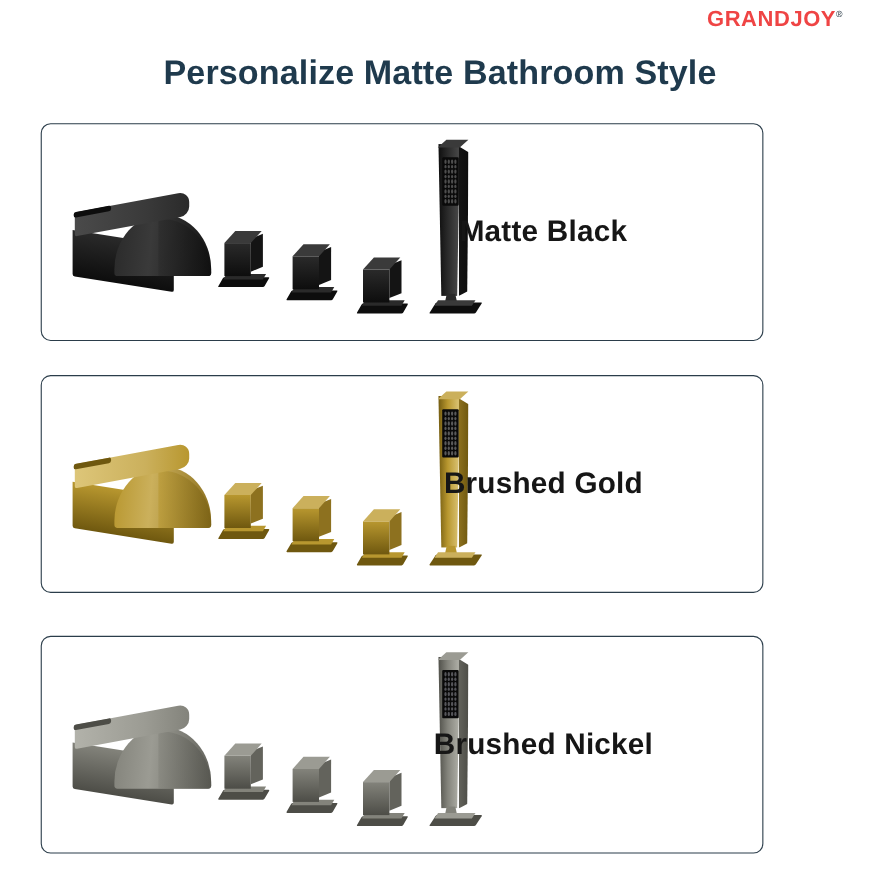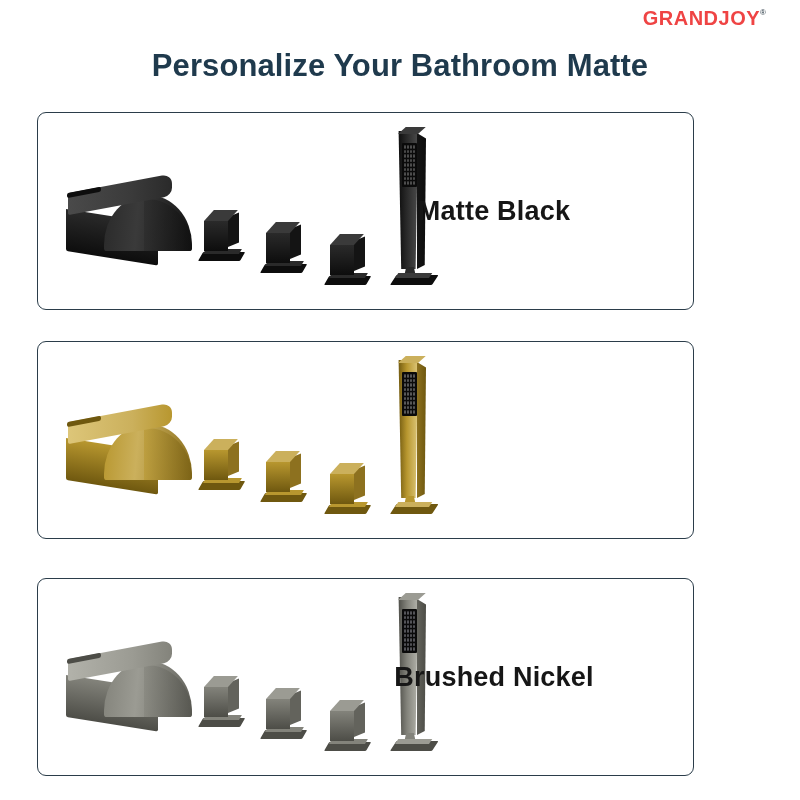--- a/index.html
+++ b/index.html
@@ -133,21 +133,21 @@
   }
 </style>
 </head>
 <body>
 
 <div class="brand-logo">
   <span class="brand-word">GRANDJOY</span>
   <span class="brand-reg">®</span>
 </div>
 
-<div class="page-title">Personalize Your Bathroom Matte</div>
+<div class="page-title">Personalize Matte Bathroom Style</div>
 
 <div class="card" id="card-0">
   <div class="product">
       <div class="stage">
         <div class="spout" style="left: 18px; top: 60px; width: 130px; height: 85px;">
           <div class="body" style="background: linear-gradient(rgb(42, 42, 42), rgb(13, 13, 13));"></div>
           <div class="arch" style="background: linear-gradient(95deg, rgb(42, 42, 42) 0%, rgb(58, 58, 58) 38%, rgb(20, 20, 20) 100%);"></div>
           <div class="shade" style="background: linear-gradient(90deg, rgb(42, 42, 42), rgb(13, 13, 13));"></div>
           <div class="ramp" style="background: linear-gradient(90deg, rgb(74, 74, 74) 0%, rgb(58, 58, 58) 62%, rgb(42, 42, 42) 100%);"></div>
           <div class="lip" style="background: rgb(13, 13, 13);"></div>
@@ -296,20 +296,21 @@
             <i style="background: rgb(90, 90, 90);"></i>
             <i style="background: rgb(90, 90, 90);"></i>
             <i style="background: rgb(90, 90, 90);"></i>
           </div>
           <div class="neck" style="background: rgb(184, 151, 47);"></div>
           <div class="base" style="background: rgb(111, 88, 15);"></div>
           <div class="base-top" style="background: rgb(203, 176, 92);"></div>
         </div>
       </div>
     </div>
+  <div class="card-label">Brushed Gold</div>
 </div>
 
 <div class="card" id="card-2">
   <div class="product">
       <div class="stage">
         <div class="spout" style="left: 18px; top: 60px; width: 130px; height: 85px;">
           <div class="body" style="background: linear-gradient(rgb(131, 131, 123), rgb(77, 77, 71));"></div>
           <div class="arch" style="background: linear-gradient(95deg, rgb(131, 131, 123) 0%, rgb(155, 155, 147) 38%, rgb(99, 99, 92) 100%);"></div>
           <div class="shade" style="background: linear-gradient(90deg, rgb(131, 131, 123), rgb(77, 77, 71));"></div>
           <div class="ramp" style="background: linear-gradient(90deg, rgb(178, 178, 170) 0%, rgb(155, 155, 147) 62%, rgb(131, 131, 123) 100%);"></div>

